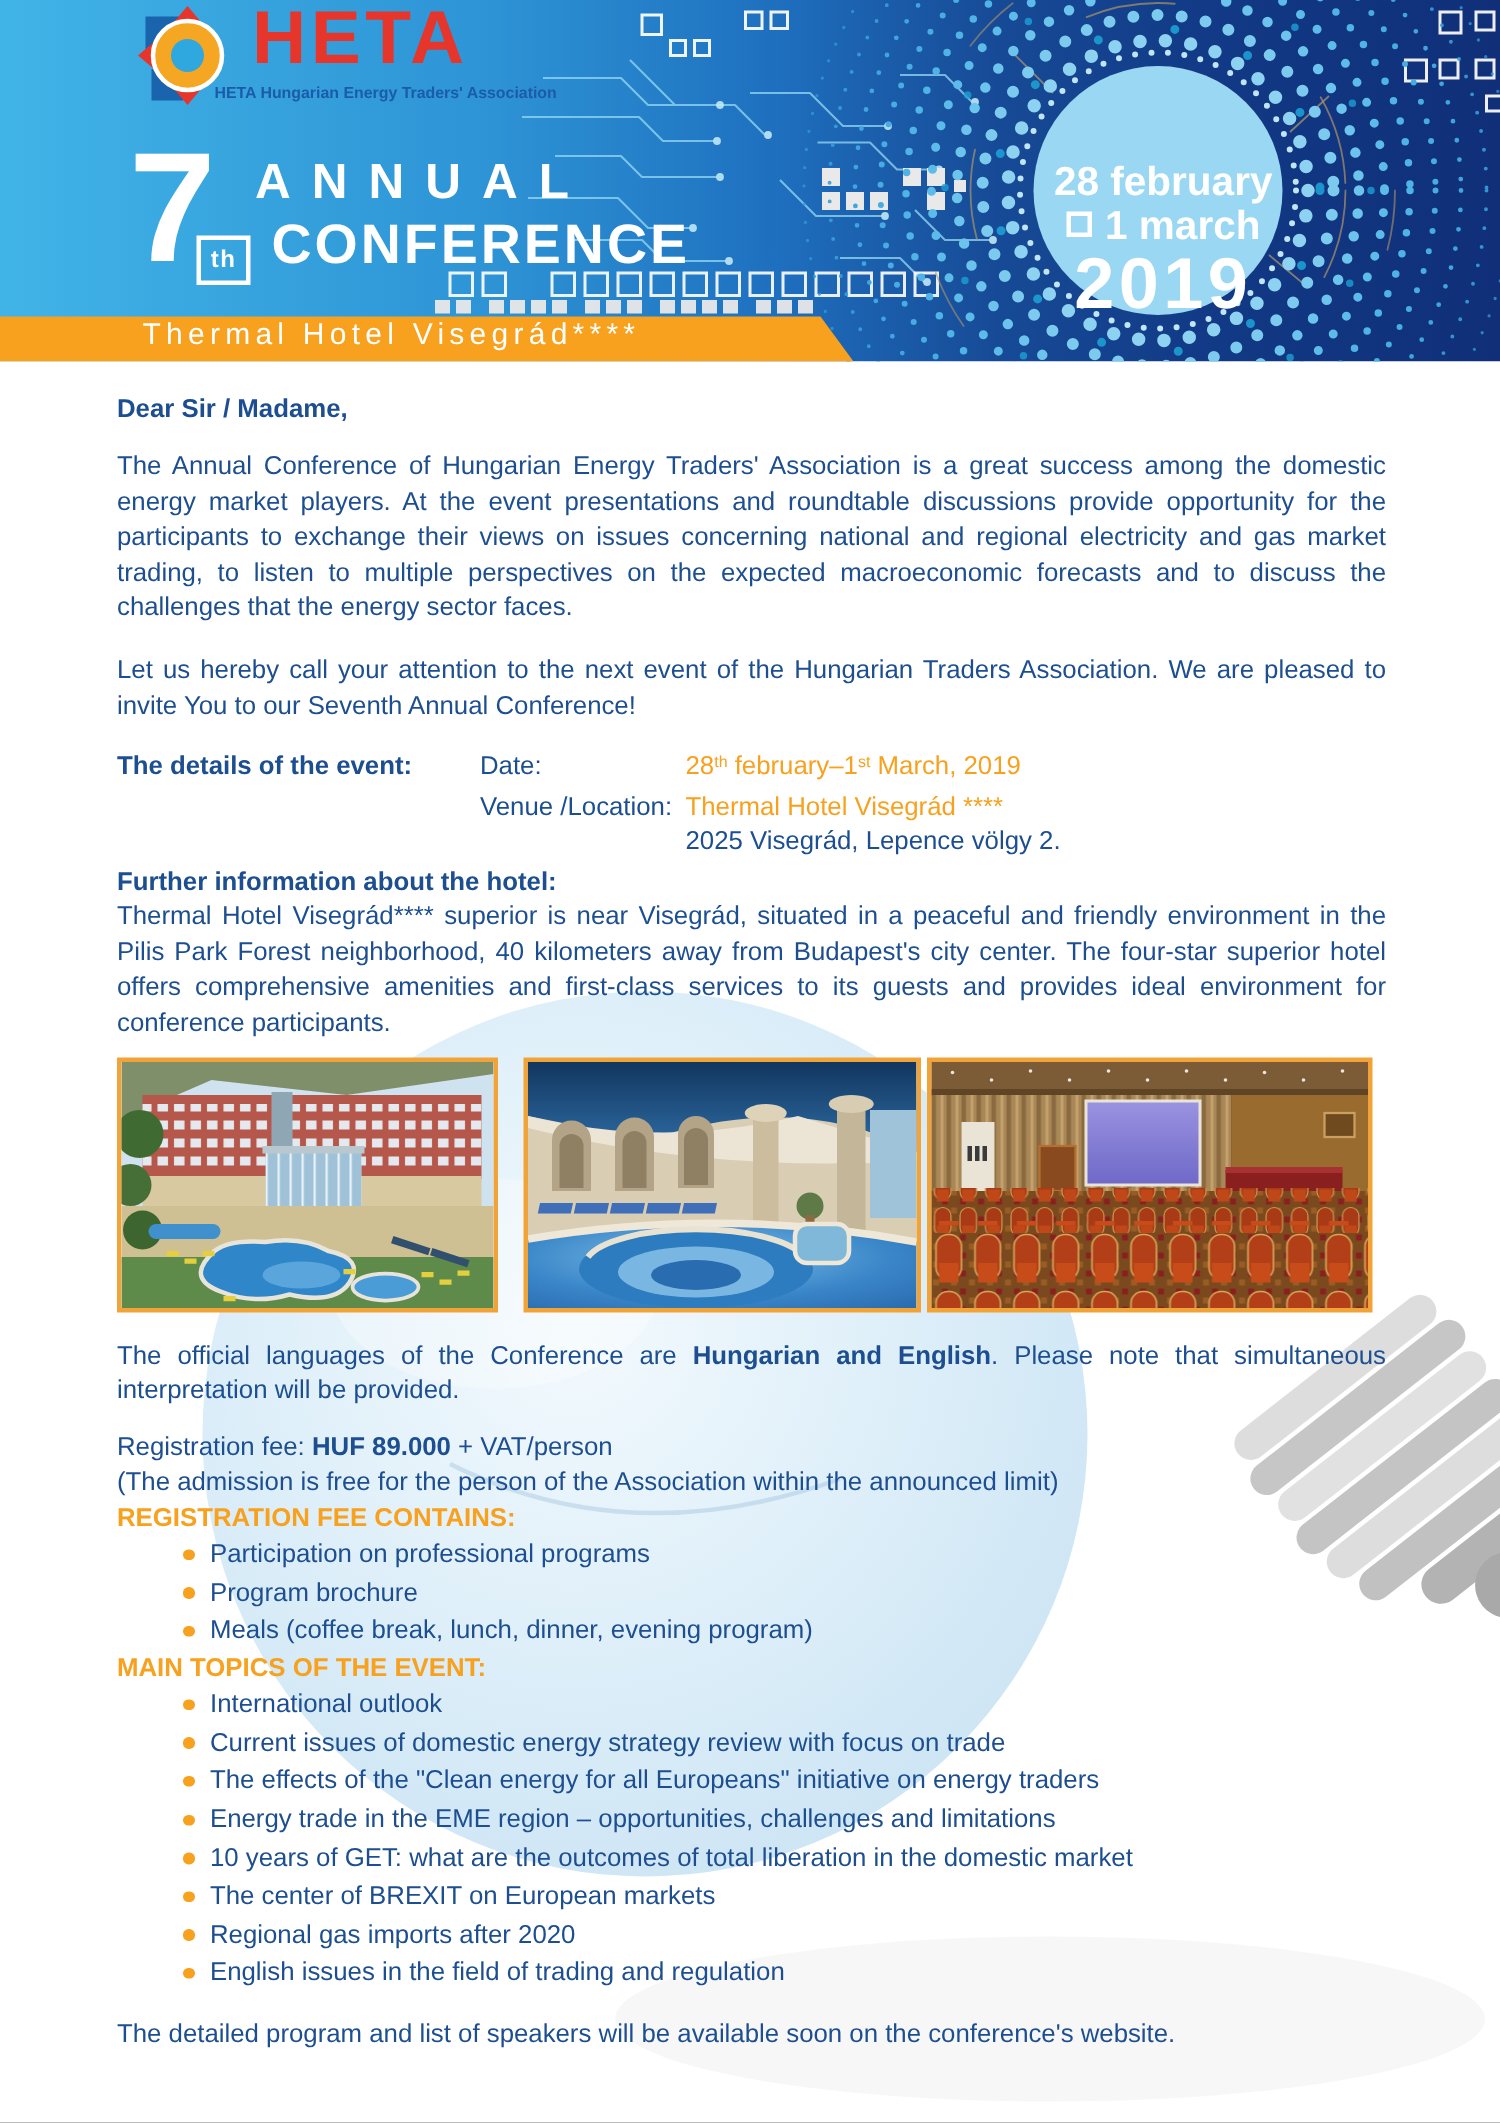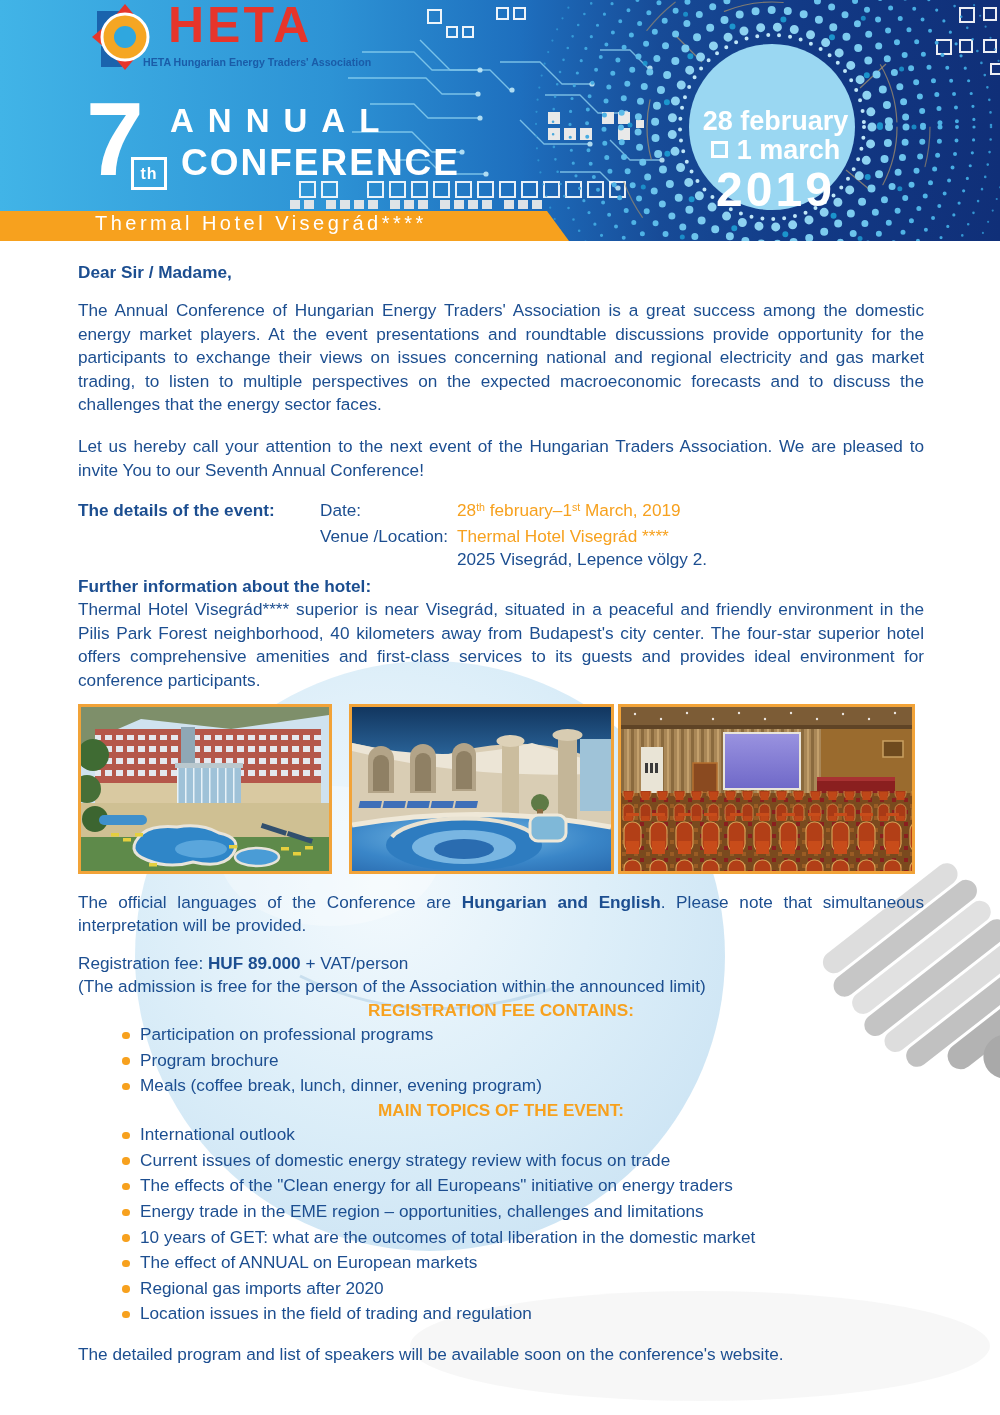--- a/index.html
+++ b/index.html
@@ -35,21 +35,21 @@
   .details-grid{display:grid;grid-template-columns:242px 137px 1fr;line-height:23.6px;margin-bottom:3px;}
   .orange-text{color:#f7a11e;font-weight:400;}
   .sup{font-size:0.62em;position:relative;top:-0.45em;}
   .hotel-para{margin-bottom:12px !important;}
   .photos{display:flex;align-items:flex-start;margin:0 0 17px 0;}
   .photo{border:3px solid #f2a338;display:block;}
   .photo.p1{margin-right:17px;}
   .photo.p2{margin-right:4px;}
   .lang-para{margin-bottom:14px !important;}
   .fee-line{margin-top:14px !important;}
-  .section-heading{color:#f7a11e;font-weight:700;margin:24px 0 10px 0;text-align:center;}
+  .section-heading{color:#f7a11e;font-weight:700;margin:24px 0 10px 0;text-align:left;}
   ul.bullets{list-style:none;margin:0;padding:0;text-align:left;}
   ul.bullets li{position:relative;padding-left:62px;line-height:25.6px;}
   ul.bullets li::before{content:"";position:absolute;left:44px;top:9.5px;width:7.5px;height:7.5px;
                         border-radius:50%;background:#f7a11e;}
   .topics-heading{margin-top:27px;}
   .footer-line{margin-top:16px !important;text-align:left;}
 </style>
 </head>
 <body>
 
@@ -431,20 +431,20 @@
       <li>Meals (coffee break, lunch, dinner, evening program)</li>
     </ul>
 
     <p class="section-heading topics-heading">MAIN TOPICS OF THE EVENT:</p>
     <ul class="bullets">
       <li>International outlook</li>
       <li>Current issues of domestic energy strategy review with focus on trade</li>
       <li>The effects of the "Clean energy for all Europeans" initiative on energy traders</li>
       <li>Energy trade in the EME region – opportunities, challenges and limitations</li>
       <li>10 years of GET: what are the outcomes of total liberation in the domestic market</li>
-      <li>The effect of ANNUAL on European markets</li>
+      <li>The center of BREXIT on European markets</li>
       <li>Regional gas imports after 2020</li>
-      <li>Location issues in the field of trading and regulation</li>
+      <li>English issues in the field of trading and regulation</li>
     </ul>
 
     <p class="footer-line">The detailed program and list of speakers will be available soon on the conference's website.</p>
   </div>
 </div>
 
 </body></html>

